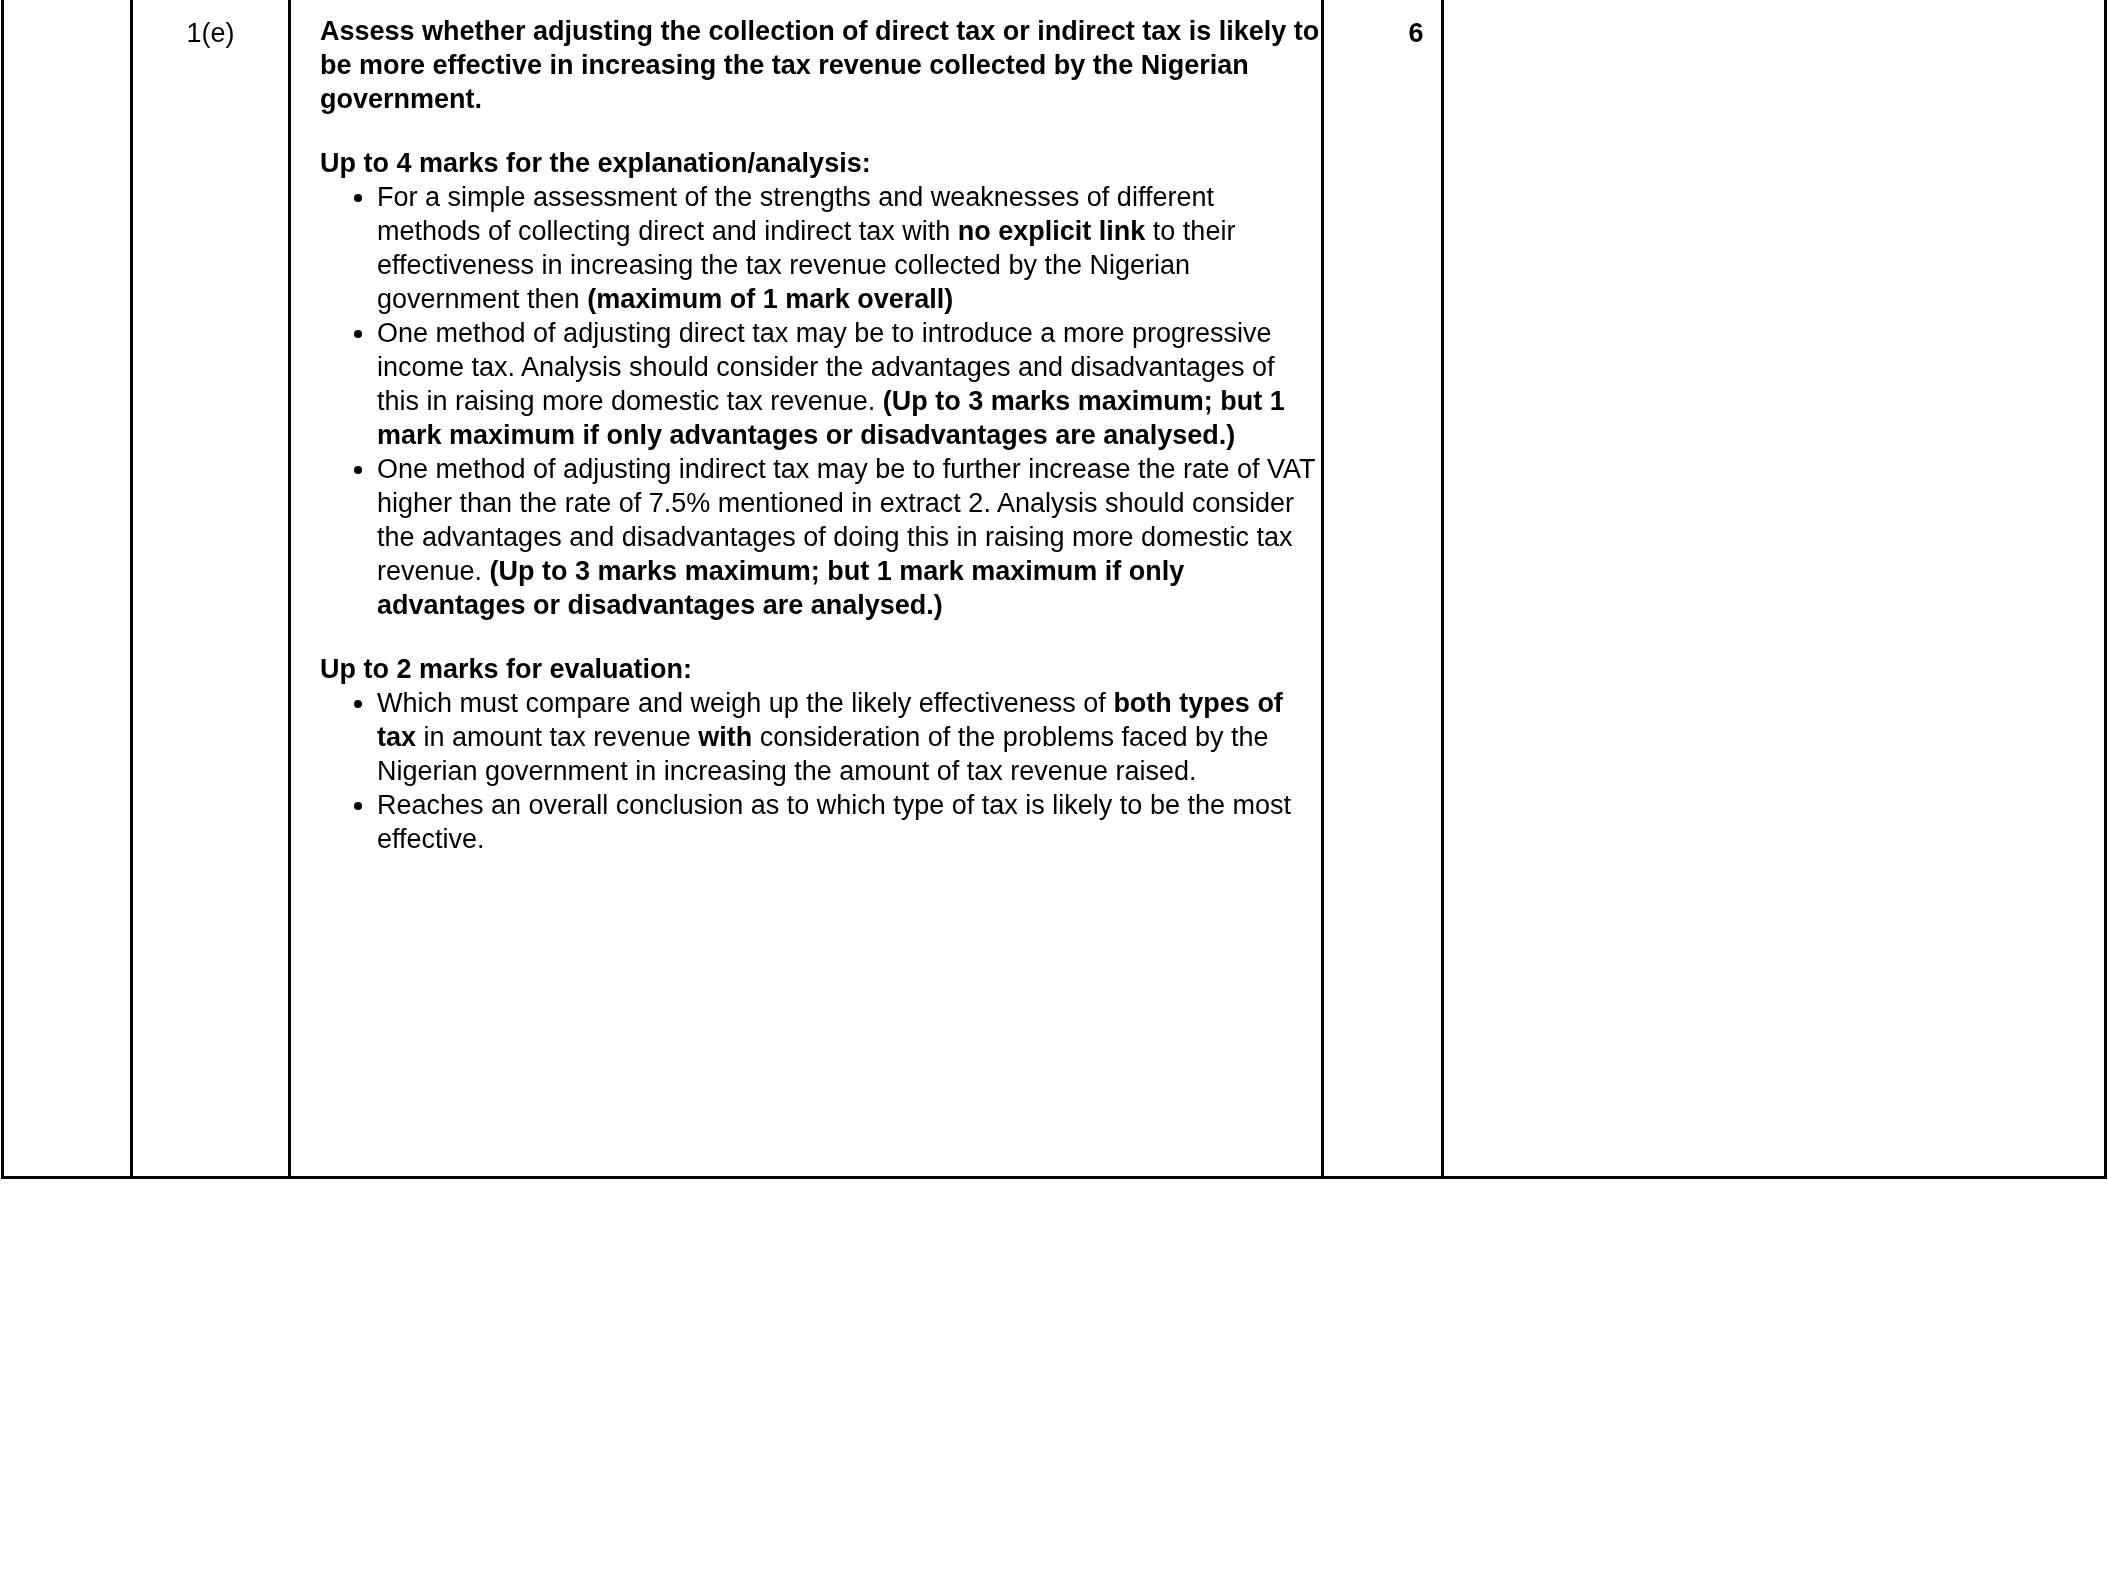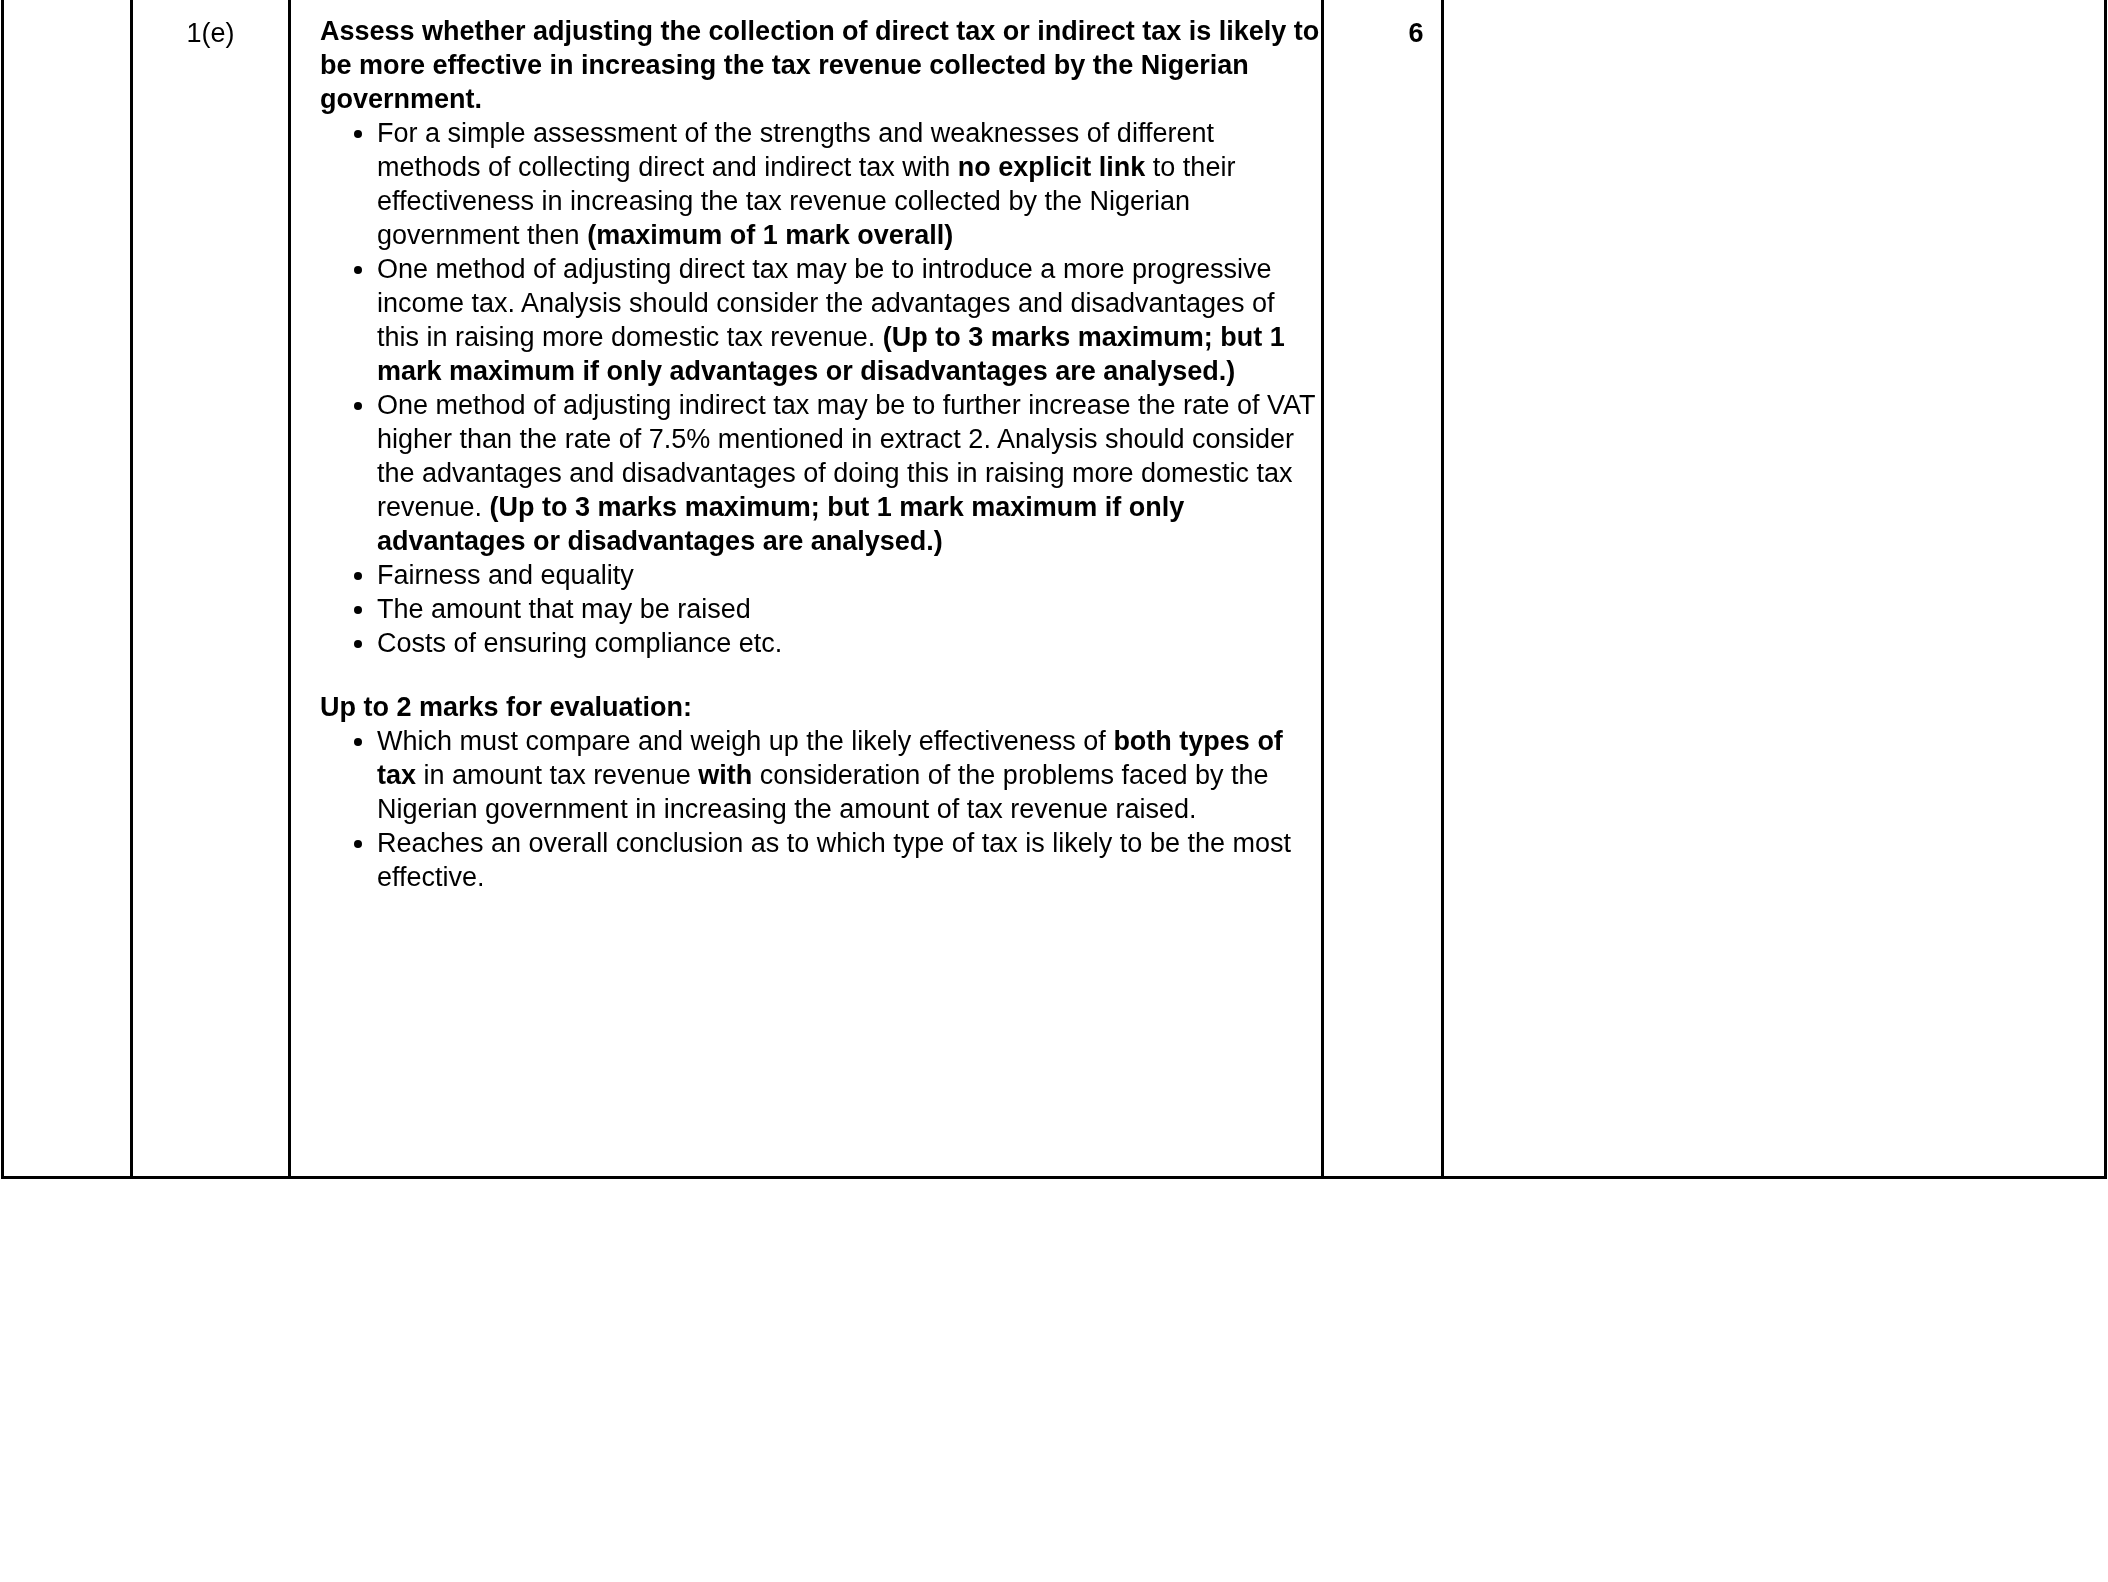--- a/index.html
+++ b/index.html
@@ -52,29 +52,25 @@
   <div class="vline v3"></div>
   <div class="vline v4"></div>
   <div class="vline v5"></div>
   <div class="vline v6"></div>
   <div class="hbottom"></div>
 
   <div class="qcell">1(e)</div>
 
   <div class="acell" id="answer-blocks">
       <p class="para"><b>Assess whether adjusting the collection of direct tax or indirect tax is likely to be more effective in increasing the tax revenue collected by the Nigerian government.</b></p>
+      <p class="para gap"><b>Up to 4 marks for the explanation/analysis:</b></p>
       <ul class="bullets gap">
         <li><span>For a simple assessment of the strengths and weaknesses of different methods of collecting direct and indirect tax with </span><b>no explicit link</b><span> to their effectiveness in increasing the tax revenue collected by the Nigerian government then </span><b>(maximum of 1 mark overall)</b></li>
         <li><span>One method of adjusting direct tax may be to introduce a more progressive income tax. Analysis should consider the advantages and disadvantages of this in raising more domestic tax revenue. </span><b>(Up to 3 marks maximum; but 1 mark maximum if only advantages or disadvantages are analysed.)</b></li>
         <li><span>One method of adjusting indirect tax may be to further increase the rate of VAT higher than the rate of 7.5% mentioned in extract 2. Analysis should consider the advantages and disadvantages of doing this in raising more domestic tax revenue. </span><b>(Up to 3 marks maximum; but 1 mark maximum if only advantages or disadvantages are analysed.)</b></li>
-      </ul>
-      <ul class="bullets">
-        <li><span>Fairness and equality</span></li>
-        <li><span>The amount that may be raised</span></li>
-        <li><span>Costs of ensuring compliance etc.</span></li>
       </ul>
       <p class="para gap"><b>Up to 2 marks for evaluation:</b></p>
       <ul class="bullets">
         <li><span>Which must compare and weigh up the likely effectiveness of </span><b>both types of tax</b><span> in amount tax revenue </span><b>with</b><span> consideration of the problems faced by the Nigerian government in increasing the amount of tax revenue raised.</span></li>
         <li><span>Reaches an overall conclusion as to which type of tax is likely to be the most effective.</span></li>
       </ul>
     </div>
 
   <div class="mcell">6</div>
 

